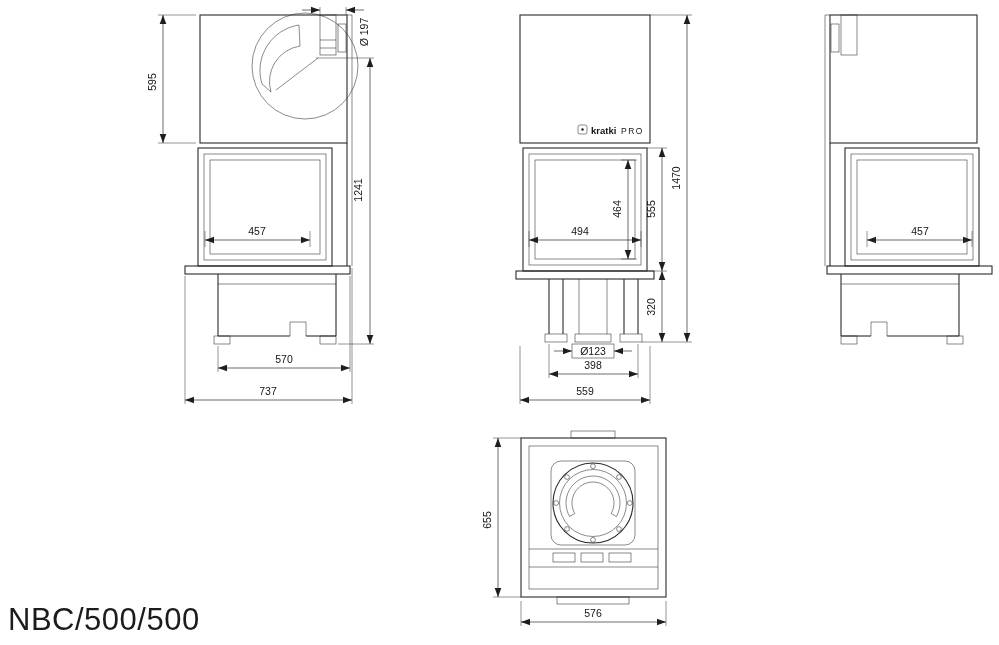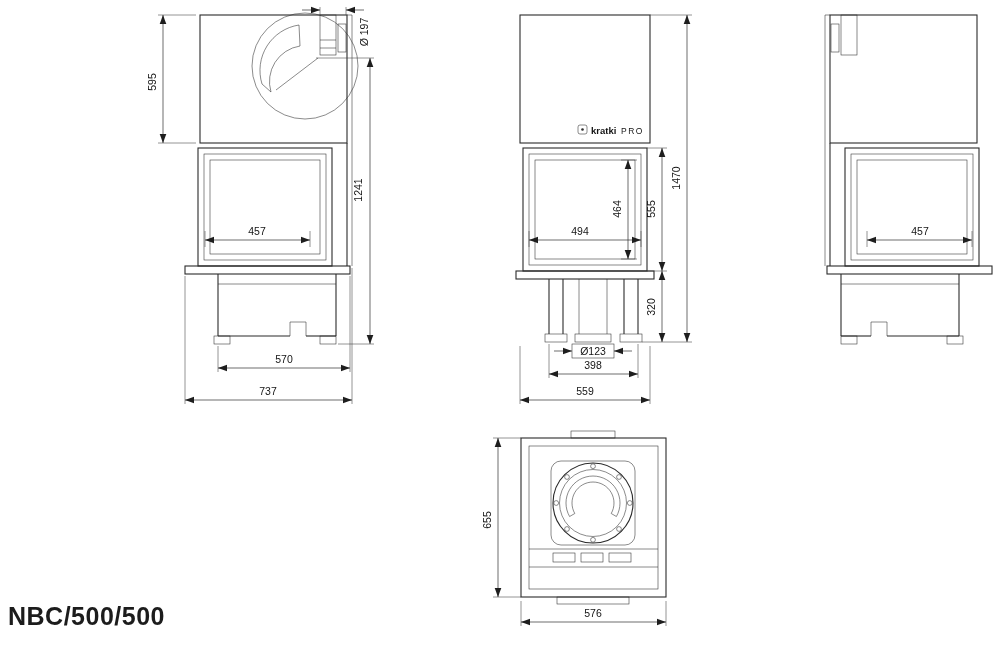--- a/index.html
+++ b/index.html
@@ -7,21 +7,21 @@
   svg{position:absolute;left:0;top:0;}
   .obj{fill:none;stroke:#2b2b2b;stroke-width:1.1;}
   .thin{fill:none;stroke:#2b2b2b;stroke-width:.55;}
   .ext{fill:none;stroke:#3a3a3a;stroke-width:.55;}
   .dim{fill:none;stroke:#2f2f2f;stroke-width:.7;marker-start:url(#arr);marker-end:url(#arr);}
   .dimE{fill:none;stroke:#2f2f2f;stroke-width:.7;marker-end:url(#arr);}
   .dimS{fill:none;stroke:#2f2f2f;stroke-width:.7;marker-start:url(#arr);}
   text{font-family:"Liberation Sans",sans-serif;font-size:10.5px;fill:#141414;text-anchor:middle;}
   text.logoB{font-size:9.5px;font-weight:bold;text-anchor:start;}
   .title{position:absolute;left:8px;top:602px;font-family:"Liberation Sans",sans-serif;
-         font-size:25px;font-weight:700;color:#1c1c1c;letter-spacing:.5px;}
+         font-size:31px;font-weight:400;color:#1c1c1c;letter-spacing:.5px;}
   text.logoP{font-size:8.5px;letter-spacing:1.5px;text-anchor:start;}
 </style>
 </head>
 <body>
 
 <div class="stage">
 
 <svg width="999" height="645" viewBox="0 0 999 645">
   <defs>
     <marker id="arr" viewBox="0 0 10 10" refX="9" refY="5" markerWidth="10" markerHeight="10" orient="auto-start-reverse" markerUnits="userSpaceOnUse">

